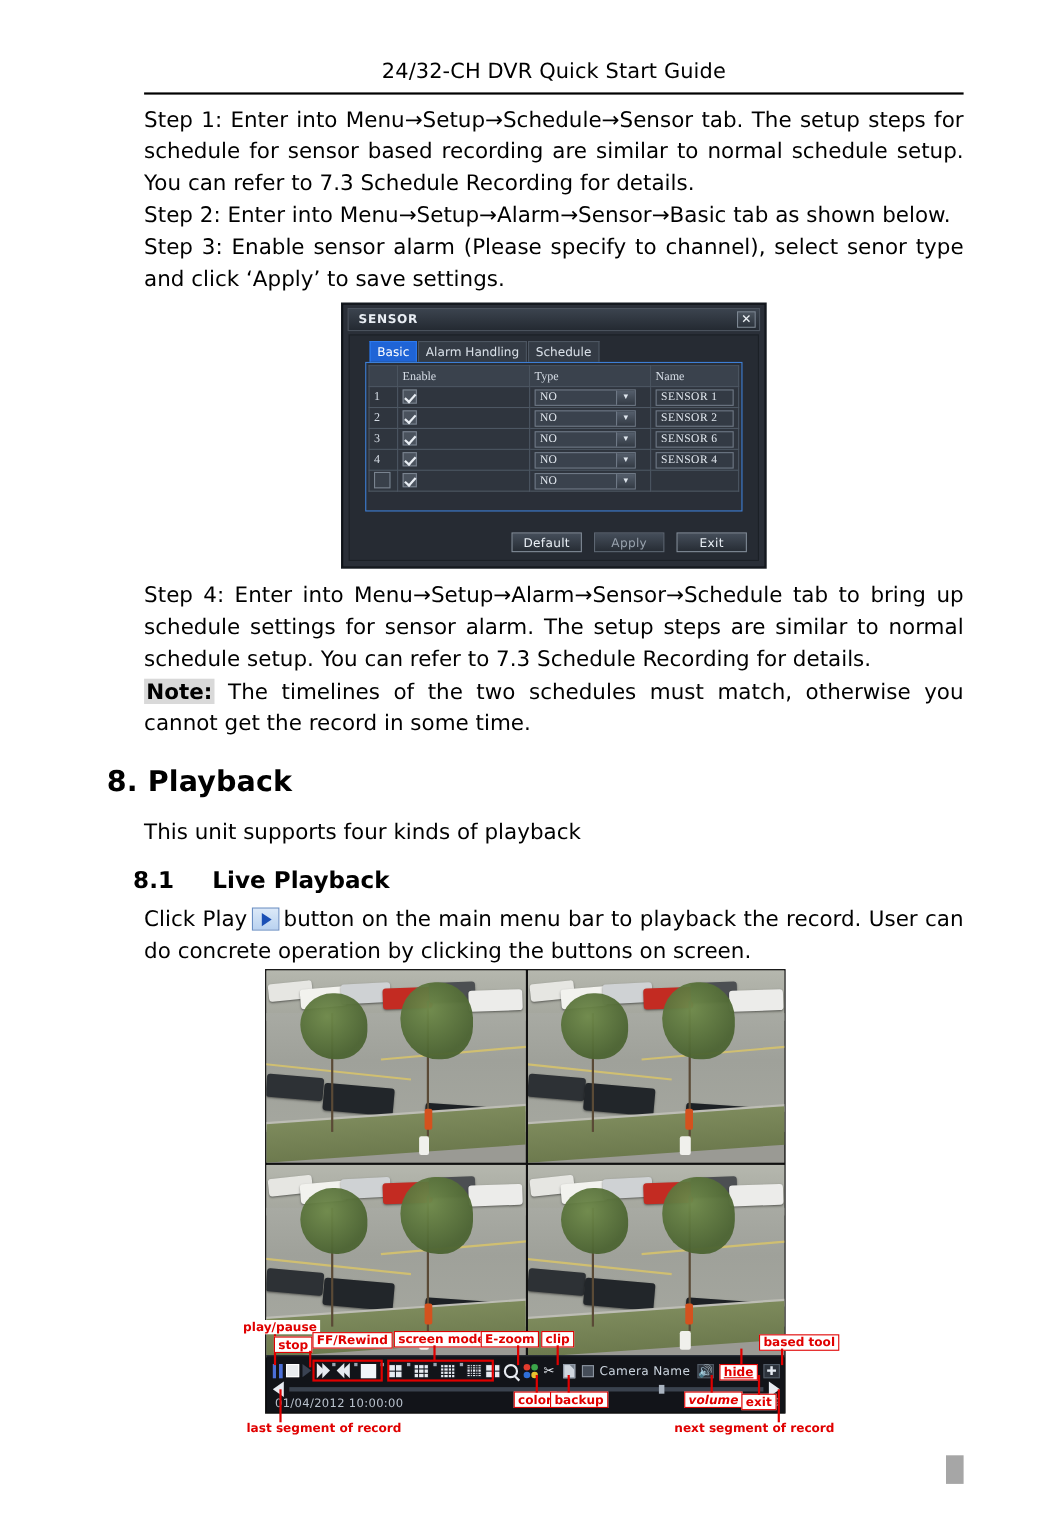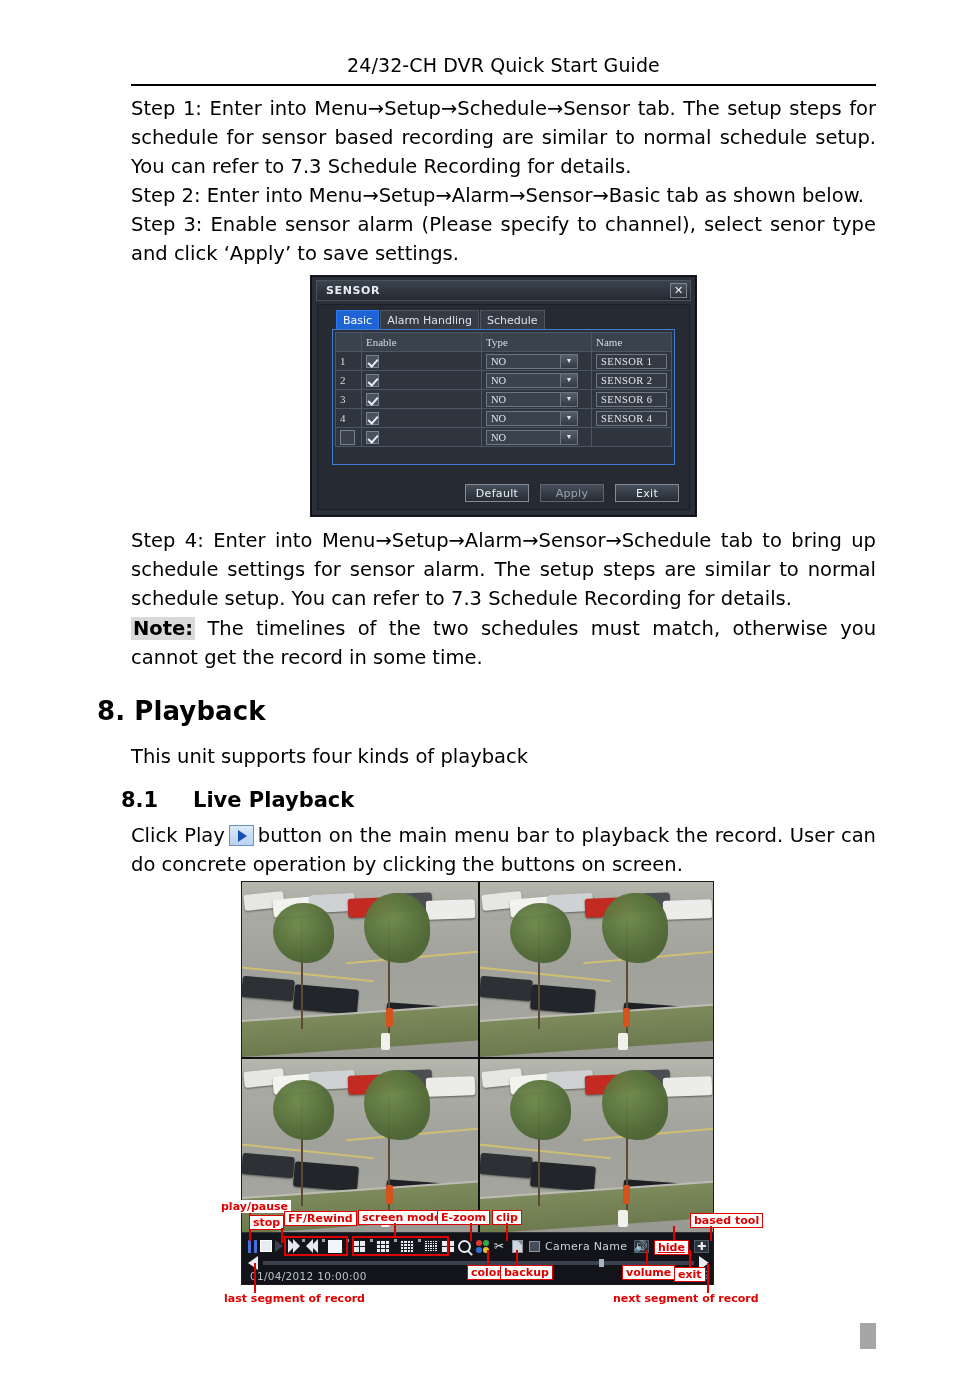--- a/index.html
+++ b/index.html
@@ -690,21 +690,21 @@
 
   <div class="cal" style="left:690px; top:1213px;">based tool</div>
   <div class="leader" style="left:710px; top:1226px; height:15px;"></div>
 
   <div class="cal" style="left:467px; top:1265px;">color</div>
   <div class="leader" style="left:487px; top:1250px; height:16px;"></div>
 
   <div class="cal" style="left:500px; top:1265px;">backup</div>
   <div class="leader" style="left:516px; top:1250px; height:16px;"></div>
 
-  <div class="cal" style="left:622px; top:1265px;">volume</div>
+  <div class="cal" style="left:622px; top:1265px;font-style:italic;">volume</div>
   <div class="leader" style="left:646px; top:1250px; height:16px;"></div>
 
   <div class="cal" style="left:674px; top:1267px;">exit</div>
   <div class="leader" style="left:689px; top:1250px; height:18px;"></div>
 
   <div class="cal noborder" style="left:221px; top:1292px;">last segment of record</div>
   <div class="leader" style="left:254px; top:1263px; height:30px;"></div>
 
   <div class="cal noborder" style="left:610px; top:1292px;">next segment of record</div>
   <div class="leader" style="left:707px; top:1263px; height:30px;"></div>

